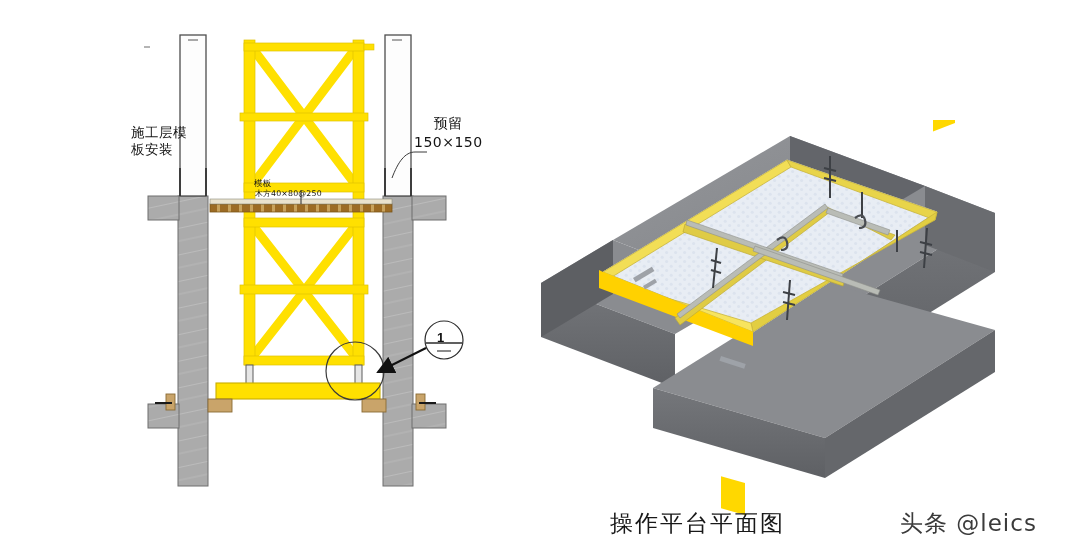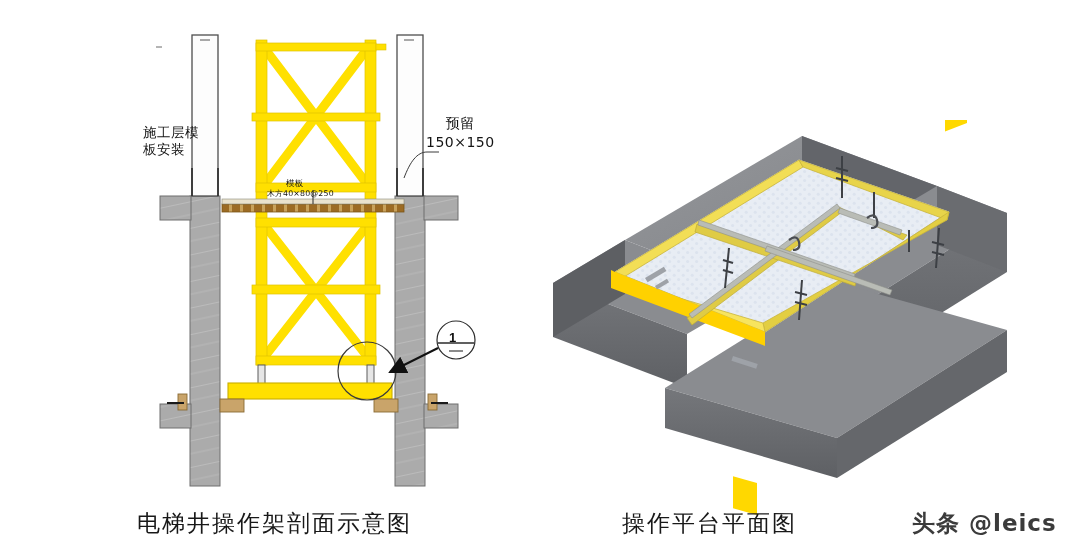--- a/index.html
+++ b/index.html
@@ -1,46 +1,45 @@
 <!DOCTYPE html>
 <html><head>
 <meta charset="utf-8">
 <style>
   html,body{margin:0;padding:0;background:#ffffff;}
   body{
     width:1065px;height:558px;position:relative;overflow:hidden;
     font-family:"Liberation Sans","DejaVu Sans",sans-serif;
     color:#1a1a1a;
   }
-  .canvas{position:absolute;inset:0;margin-left:12px;}
+  .canvas{position:absolute;inset:0;}
   svg{display:block;}
 
   .fig-caption{
     position:absolute;font-size:23px;letter-spacing:2px;
     color:#181818;white-space:nowrap;
     font-family:"DejaVu Sans","Liberation Sans",sans-serif;
   }
   #caption-left{left:125px;top:508px;}
   #caption-right{left:610px;top:508px;}
 
   .watermark{
     position:absolute;left:900px;top:508px;
     font-size:23px;letter-spacing:1px;color:#3b3b3b;
     white-space:nowrap;
     font-family:"DejaVu Sans","Liberation Sans",sans-serif;
-    font-weight:bold;
   }
 
   .anno{
     position:absolute;white-space:nowrap;color:#141414;
     font-family:"DejaVu Sans","Liberation Sans",sans-serif;
   }
   #anno-formwork-install{left:131px;top:124px;font-size:13.5px;line-height:17px;letter-spacing:.5px;}
   #anno-reserve{left:414px;top:114px;font-size:14px;line-height:19px;letter-spacing:.5px;text-align:center;}
-  #anno-panel-title{left:274px;top:178px;font-size:8.5px;letter-spacing:.3px;text-align:right;}
+  #anno-panel-title{left:254px;top:178px;font-size:8.5px;letter-spacing:.3px;text-align:right;}
   #anno-panel-spec{left:255px;top:188px;font-size:7.8px;letter-spacing:.2px;}
   #callout-num{position:absolute;left:437px;top:330px;font-size:13px;font-weight:bold;color:#111;}
 </style>
 </head>
 <body>
 
 <div class="canvas">
 
   <svg width="520" height="500" style="position:absolute;left:0;top:0;">
     <defs>
@@ -268,18 +267,17 @@
   <div class="anno" id="anno-reserve">
     <div>预留</div>
     <div>150×150</div>
   </div>
 
   <div class="anno" id="anno-panel-title">模板</div>
   <div class="anno" id="anno-panel-spec">木方40×80@250</div>
 
   <div id="callout-num">1</div>
 
-  <div class="fig-caption" id="caption-left">电梯井操作架剖面示意图</div>
   <div class="fig-caption" id="caption-right">操作平台平面图</div>
 
   <div class="watermark">头条 @leics</div>
 
 </div>
 
 </body></html>

